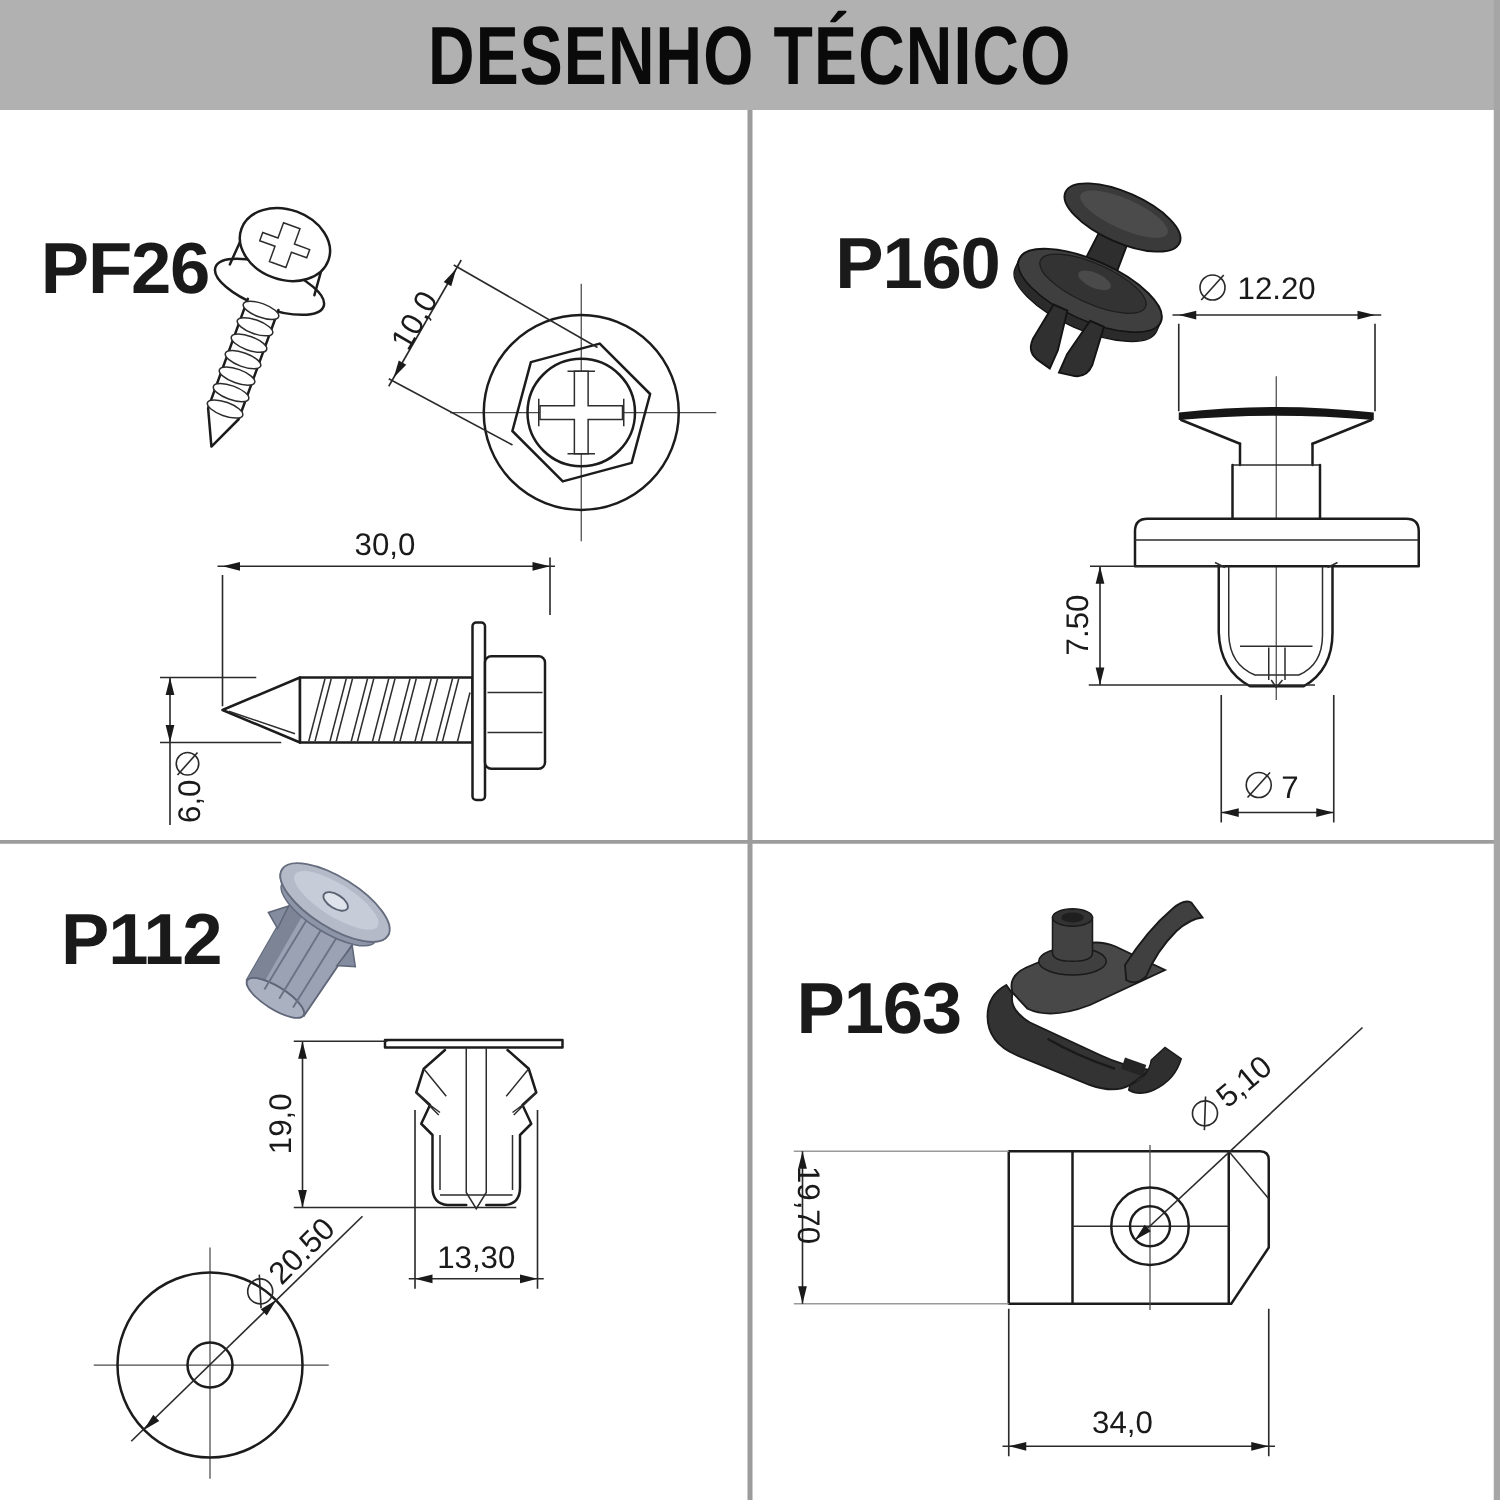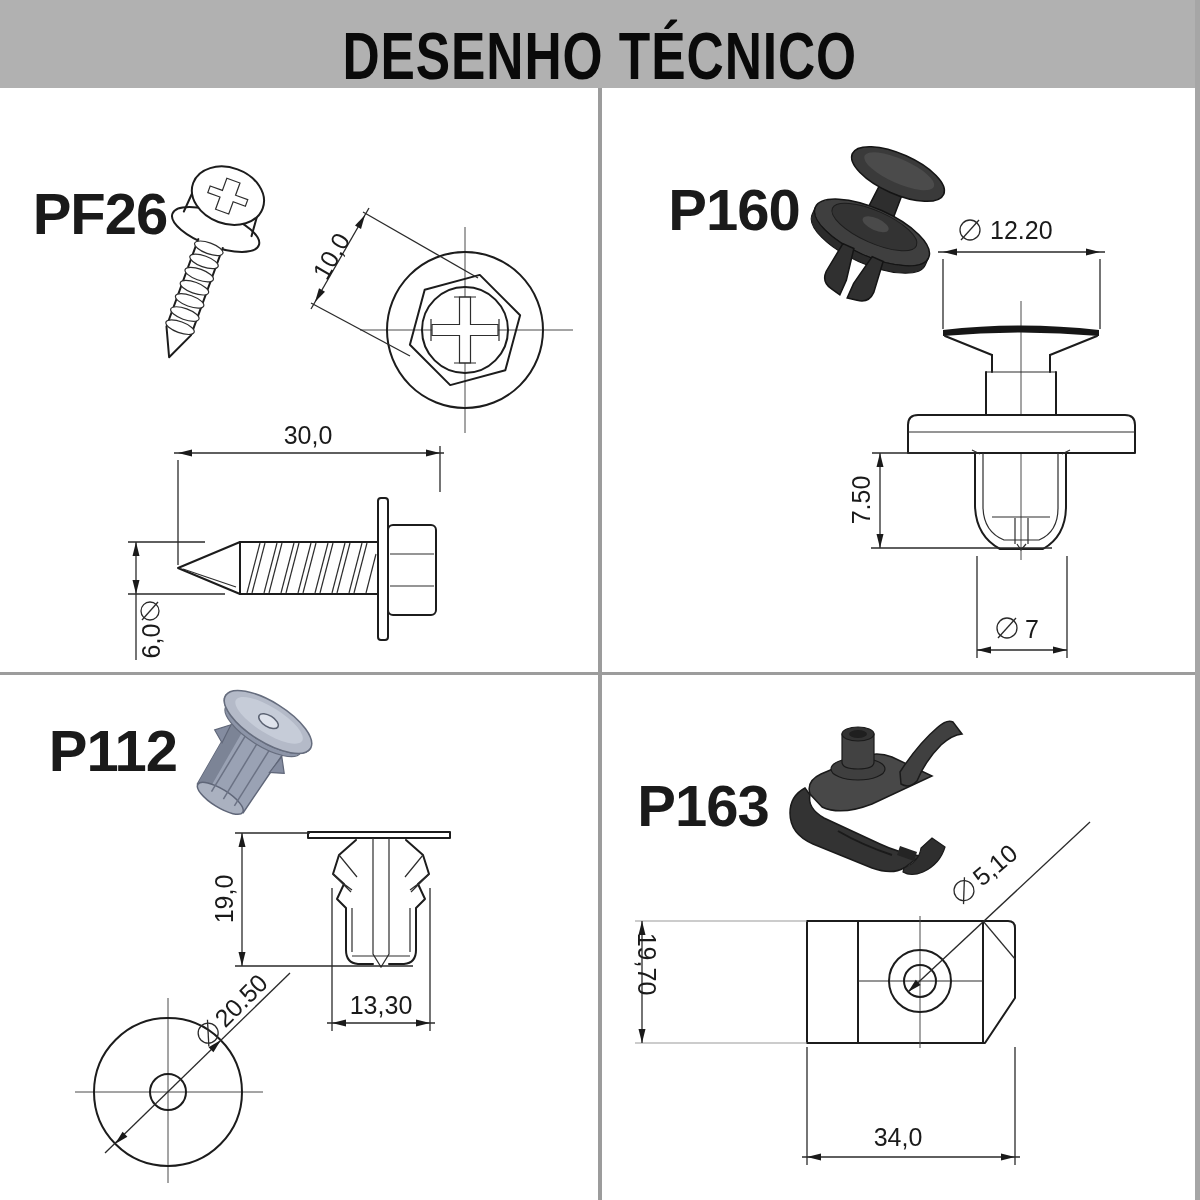--- a/index.html
+++ b/index.html
@@ -1,19 +1,19 @@
 <!DOCTYPE html>
 <html><head>
 <meta charset="utf-8">
 <style>
   html,body{margin:0;padding:0;background:#ffffff;}
   #stage{position:relative;width:1200px;height:1200px;background:#ffffff;overflow:hidden;
          font-family:"Liberation Sans",sans-serif;}
   .header{position:absolute;left:0;top:0;width:1200px;height:88px;background:#b1b1b1;
-          display:flex;align-items:flex-end;justify-content:center;}
+          display:flex;align-items:center;justify-content:center;}
   .title{font-weight:800;font-size:56px;color:#0a0a0a;letter-spacing:1px;
          transform:scaleX(0.92) scaleY(1.18);white-space:nowrap;}
   .divider-v{position:absolute;left:598px;top:88px;width:4px;height:1112px;background:#9c9c9c;}
   .divider-h{position:absolute;left:0;top:672px;width:1200px;height:3px;background:#9c9c9c;}
   .edge-strip{position:absolute;right:0;top:0;width:5px;height:1200px;background:#a6a6a6;}
   svg{position:absolute;}
   svg text{font-family:"Liberation Sans",sans-serif;fill:#1a1a1a;}
   .part-label{font-size:58px;font-weight:800;letter-spacing:-1px;}
   .dim-text{font-size:25px;}
   .ln{stroke:#1c1c1c;stroke-width:2;fill:none;stroke-linecap:round;stroke-linejoin:round;}

